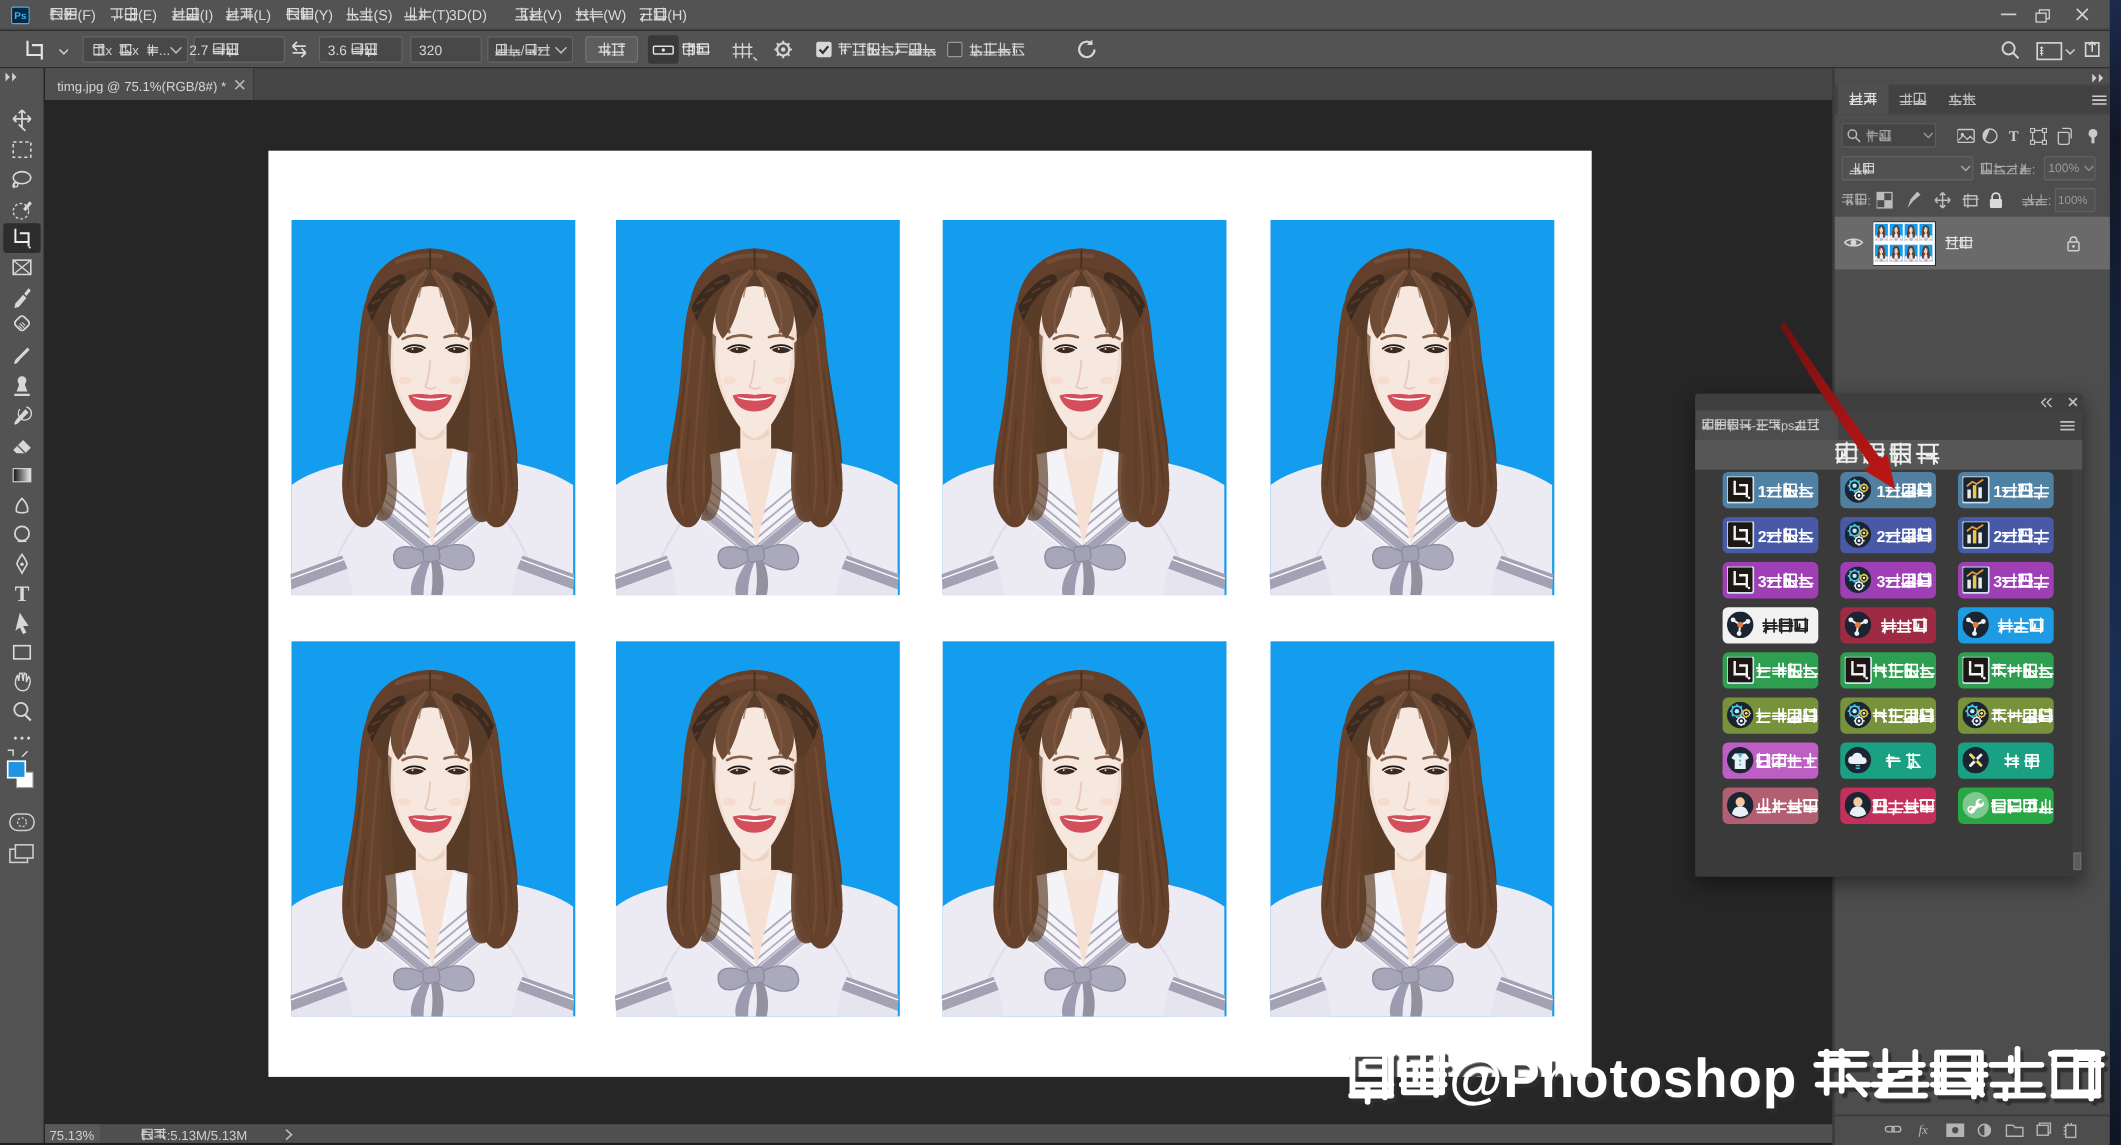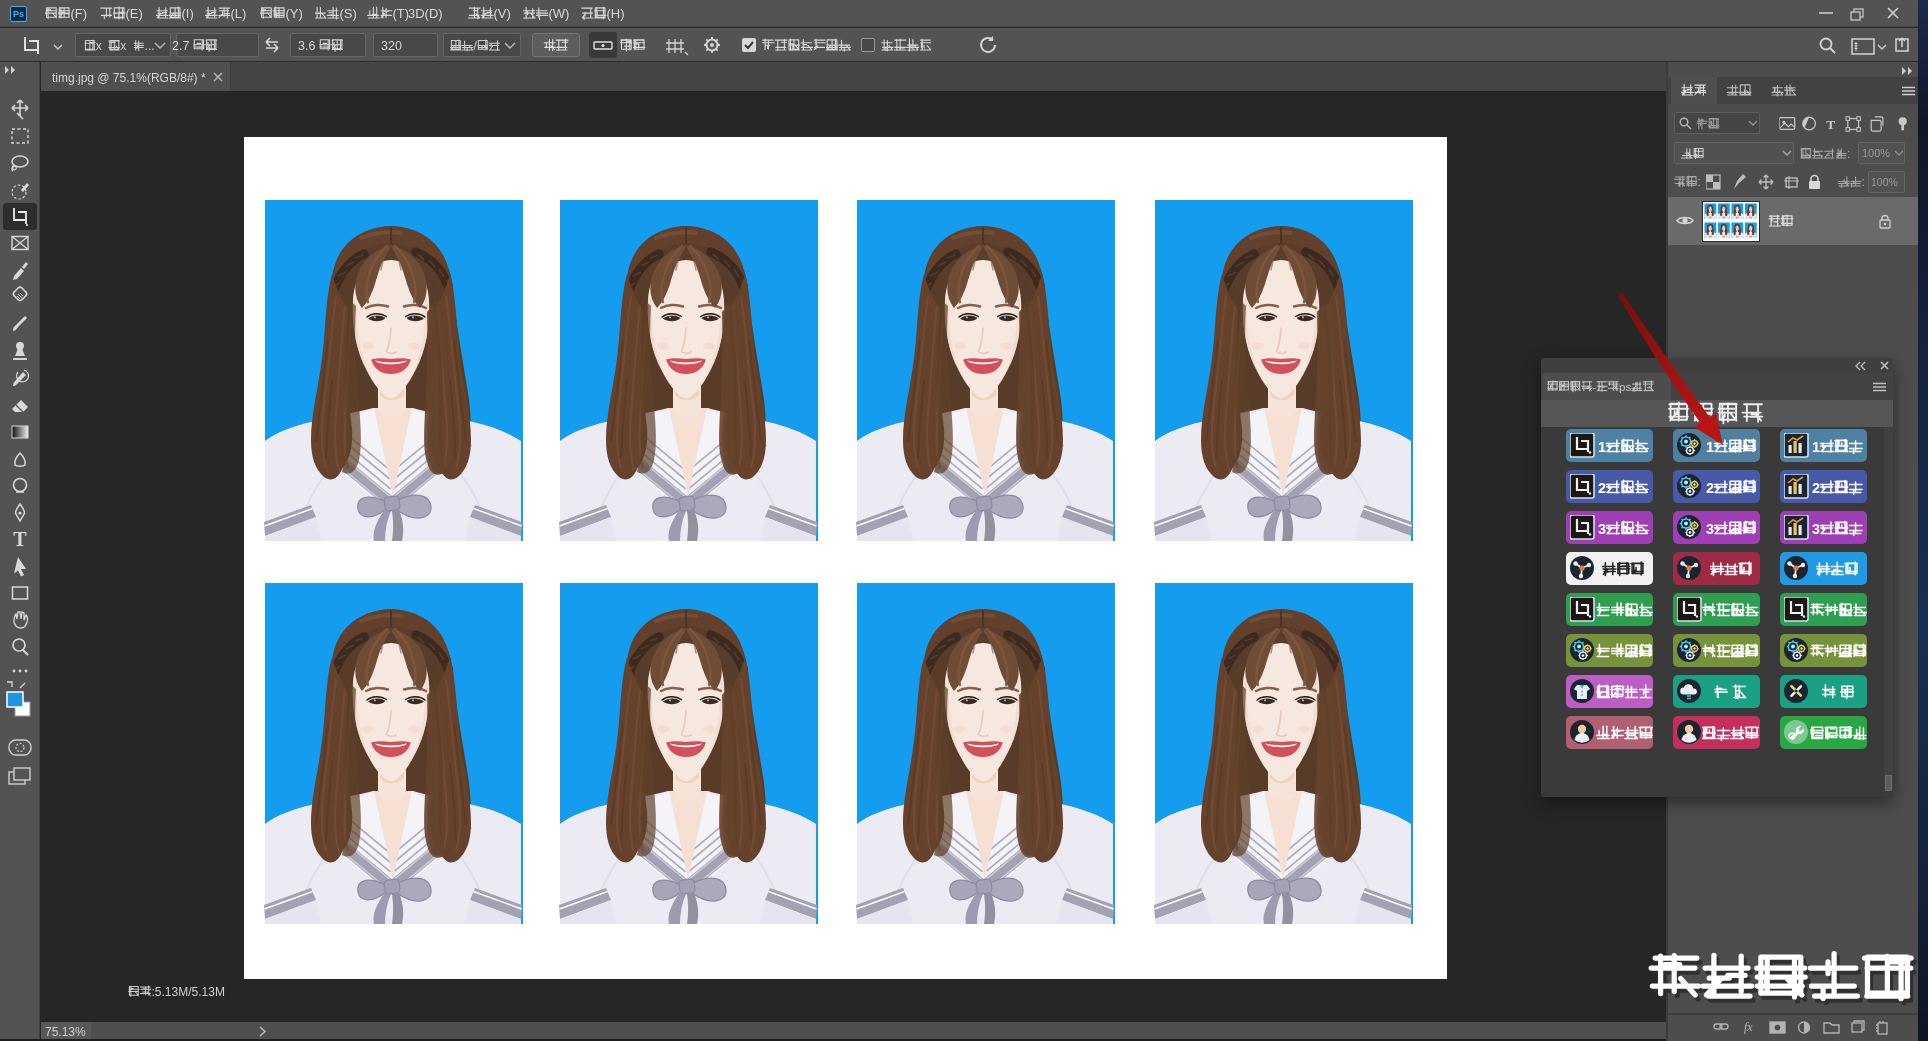--- a/index.html
+++ b/index.html
@@ -363,21 +363,21 @@
       <use href="#ph" x="21" y="446"></use>
       <use href="#ph" x="316" y="446"></use>
       <use href="#ph" x="613" y="446"></use>
       <use href="#ph" x="911" y="446"></use>
     </svg>
 <div class="abs" style="left:41px;top:1022px;width:1625px;height:19px;background:#4f4f4f"></div>
 <div class="abs" style="left:41px;top:1022px;width:50px;height:19px;background:#585858"></div>
 <div style="position:absolute;left:45px;top:1024px;line-height:0"><svg width="41" height="15" viewBox="0 0 41 15" style="vertical-align:-0.21em">
         <text x="0.0" y="12.4" font-family="Liberation Sans" font-size="12px" fill="#cfcfcf" letter-spacing="0">75.13%</text>
       </svg></div>
-<div style="position:absolute;left:128px;top:984px;line-height:0"><svg width="97" height="15" viewBox="0 0 97 15" style="vertical-align:-0.21em">
+<div style="position:absolute;left:128px;top:1024px;line-height:0"><svg width="97" height="15" viewBox="0 0 97 15" style="vertical-align:-0.21em">
         <path d="M1.0 5.3L10.8 5.3M0.5 7.4L10.3 7.4M2.8 2.7L2.8 12.3M1.4 2.6L10.3 2.6M1.4 11.3L10.3 11.3M1.4 2.6L1.4 11.3M10.3 2.6L10.3 11.3M7.3 7.8L10.6 11.8M2.1 4.5L5.3 4.5" stroke="#cfcfcf" stroke-width="1.02" fill="none" stroke-linecap="round"></path>
         <path d="M12.4 2.9L22.1 2.9M13.0 5.3L22.8 5.3M12.4 9.6L22.4 9.6M17.6 3.3L17.6 10.8M20.7 2.0L20.7 10.9M19.1 7.8L22.3 11.8M14.7 8.1L18.0 8.1M14.9 4.8L18.5 4.8" stroke="#cfcfcf" stroke-width="1.02" fill="none" stroke-linecap="round"></path>
         <text x="23.5" y="12.4" font-family="Liberation Sans" font-size="12px" fill="#cfcfcf" letter-spacing="0">:5.13M/5.13M</text>
       </svg></div>
 <svg class="abs" style="left:258px;top:1025px" width="10" height="13">
       <path d="M2 2l5 4.5L2 11" stroke="#bbb" stroke-width="1.5" fill="none"></path>
     </svg>
 <div class="abs" style="left:0;top:1039px;width:1918px;height:2px;background:#1e1e1e"></div>
 <div class="abs" style="left:1666px;top:62px;width:252px;height:979px;background:#4d4d4d;border-left:2px solid #3c3c3c"></div>
 <svg class="abs" style="left:1901px;top:66px" width="14" height="10">
@@ -1005,19 +1005,24 @@
 <svg class="abs" style="left:1600px;top:280px" width="160" height="180" viewBox="0 0 160 180">
       <defs>
         <linearGradient id="ar" x1="0" y1="0" x2="0.6" y2="1">
           <stop offset="0" stop-color="#701010"></stop>
           <stop offset="0.55" stop-color="#9a1313"></stop>
           <stop offset="1" stop-color="#b81515"></stop>
         </linearGradient>
       </defs>
       <path d="M17.9 15.4 Q 55 80, 100.5 143.1 L 94.3 147.3 L 123 165 L 115.7 132.7 L 109.5 136.9 Q 63 74, 22.1 12.6 Z" fill="url(#ar)"></path>
     </svg>
+<div class="abs" style="left:1224px;top:946px;line-height:0;filter:drop-shadow(3px 4px 0px rgba(45,45,45,0.9))"><svg width="425" height="62" viewBox="0 0 425 62" style="vertical-align:-0.21em">
+        <path d="M2.3 12.0L42.3 12.0M5.8 40.0L40.9 40.0M4.3 50.0L40.9 50.0M35.0 13.3L35.0 51.5M5.5 11.0L40.5 11.0M5.5 47.0L40.5 47.0M5.5 11.0L5.5 47.0M40.5 11.0L40.5 47.0M19.3 40.7L19.3 55.7M16.9 19.2L30.9 19.2" stroke="#ffffff" stroke-width="5.25" fill="none" stroke-linecap="round"></path>
+        <path d="M51.2 22.0L91.0 22.0M50.2 31.0L88.8 31.0M50.3 40.0L89.3 40.0M69.7 8.3L69.7 46.9M81.6 7.3L81.6 49.4M52.2 11.0L87.1 11.0M52.2 47.0L87.1 47.0M52.2 11.0L52.2 47.0M87.1 11.0L87.1 47.0M64.0 31.5L78.8 31.5M62.8 23.8L62.8 40.0" stroke="#ffffff" stroke-width="5.25" fill="none" stroke-linecap="round"></path>
+        <text x="93.3" y="51.5" font-family="Liberation Sans" font-size="50px" fill="#ffffff" font-weight="bold" letter-spacing="0.65"> @Photoshop</text>
+      </svg></div>
 <div class="abs" style="left:1648px;top:946px;line-height:0;filter:drop-shadow(3px 4px 0px rgba(45,45,45,0.9))"><svg width="267" height="62" viewBox="0 0 267 62" style="vertical-align:-0.21em">
         <path d="M7.2 12.0L48.9 12.0M3.2 22.0L46.9 22.0M4.4 40.0L50.5 40.0M26.2 9.5L26.2 45.6M12.6 10.0L12.6 47.6M32.5 32.5L47.2 49.0M16.9 18.7L31.7 18.7" stroke="#ffffff" stroke-width="5.25" fill="none" stroke-linecap="round"></path>
         <path d="M57.2 22.0L100.0 22.0M55.0 40.0L103.7 40.0M60.4 50.0L102.0 50.0M65.9 9.3L65.9 48.2M93.2 10.2L93.2 45.3M73.2 32.5L58.5 49.0M61.2 32.0L81.3 32.0M79.8 29.3L97.1 29.3" stroke="#ffffff" stroke-width="5.25" fill="none" stroke-linecap="round"></path>
         <path d="M108.8 22.0L156.7 22.0M109.3 31.0L157.1 31.0M109.2 40.0L154.2 40.0M119.2 12.8L119.2 45.5M146.5 13.3L146.5 50.9M112.9 11.0L152.8 11.0M112.9 47.0L152.8 47.0M112.9 11.0L112.9 47.0M152.8 11.0L152.8 47.0M139.1 32.5L153.8 49.0M118.7 31.3L118.7 41.4" stroke="#ffffff" stroke-width="5.25" fill="none" stroke-linecap="round"></path>
         <path d="M162.4 22.0L207.8 22.0M163.5 40.0L206.3 40.0M166.6 50.0L209.4 50.0M186.1 7.6L186.1 48.0M175.1 42.1L175.1 52.6M180.0 15.8L180.0 27.5" stroke="#ffffff" stroke-width="5.25" fill="none" stroke-linecap="round"></path>
         <path d="M216.5 12.0L263.1 12.0M219.1 22.0L262.7 22.0M218.8 50.0L259.7 50.0M253.1 11.3L253.1 52.7M239.4 10.4L239.4 47.3M219.5 11.0L259.4 11.0M219.5 47.0L259.4 47.0M219.5 11.0L219.5 47.0M259.4 11.0L259.4 47.0M241.9 15.9L259.8 15.9" stroke="#ffffff" stroke-width="5.25" fill="none" stroke-linecap="round"></path>
       </svg></div>
 </div>
 </body></html>

